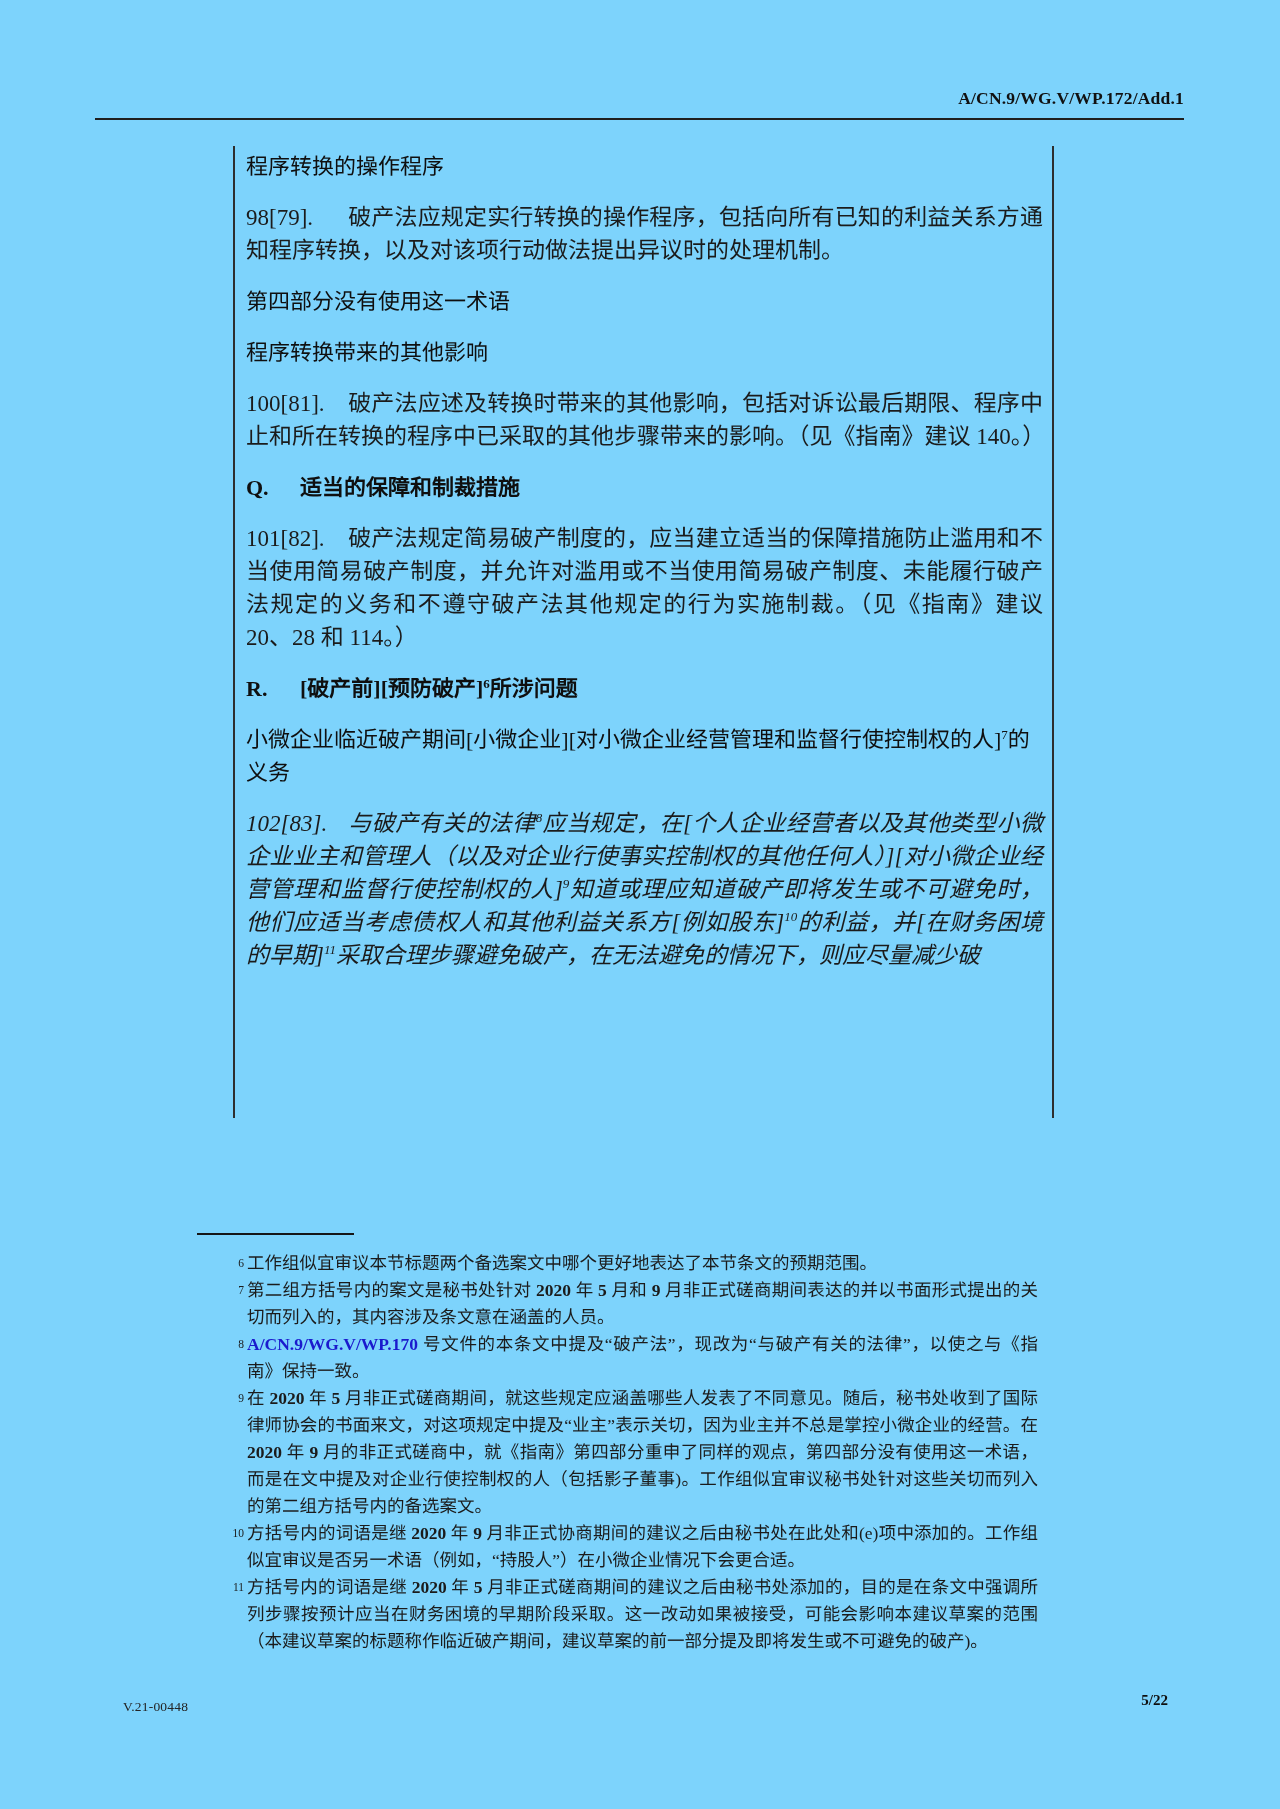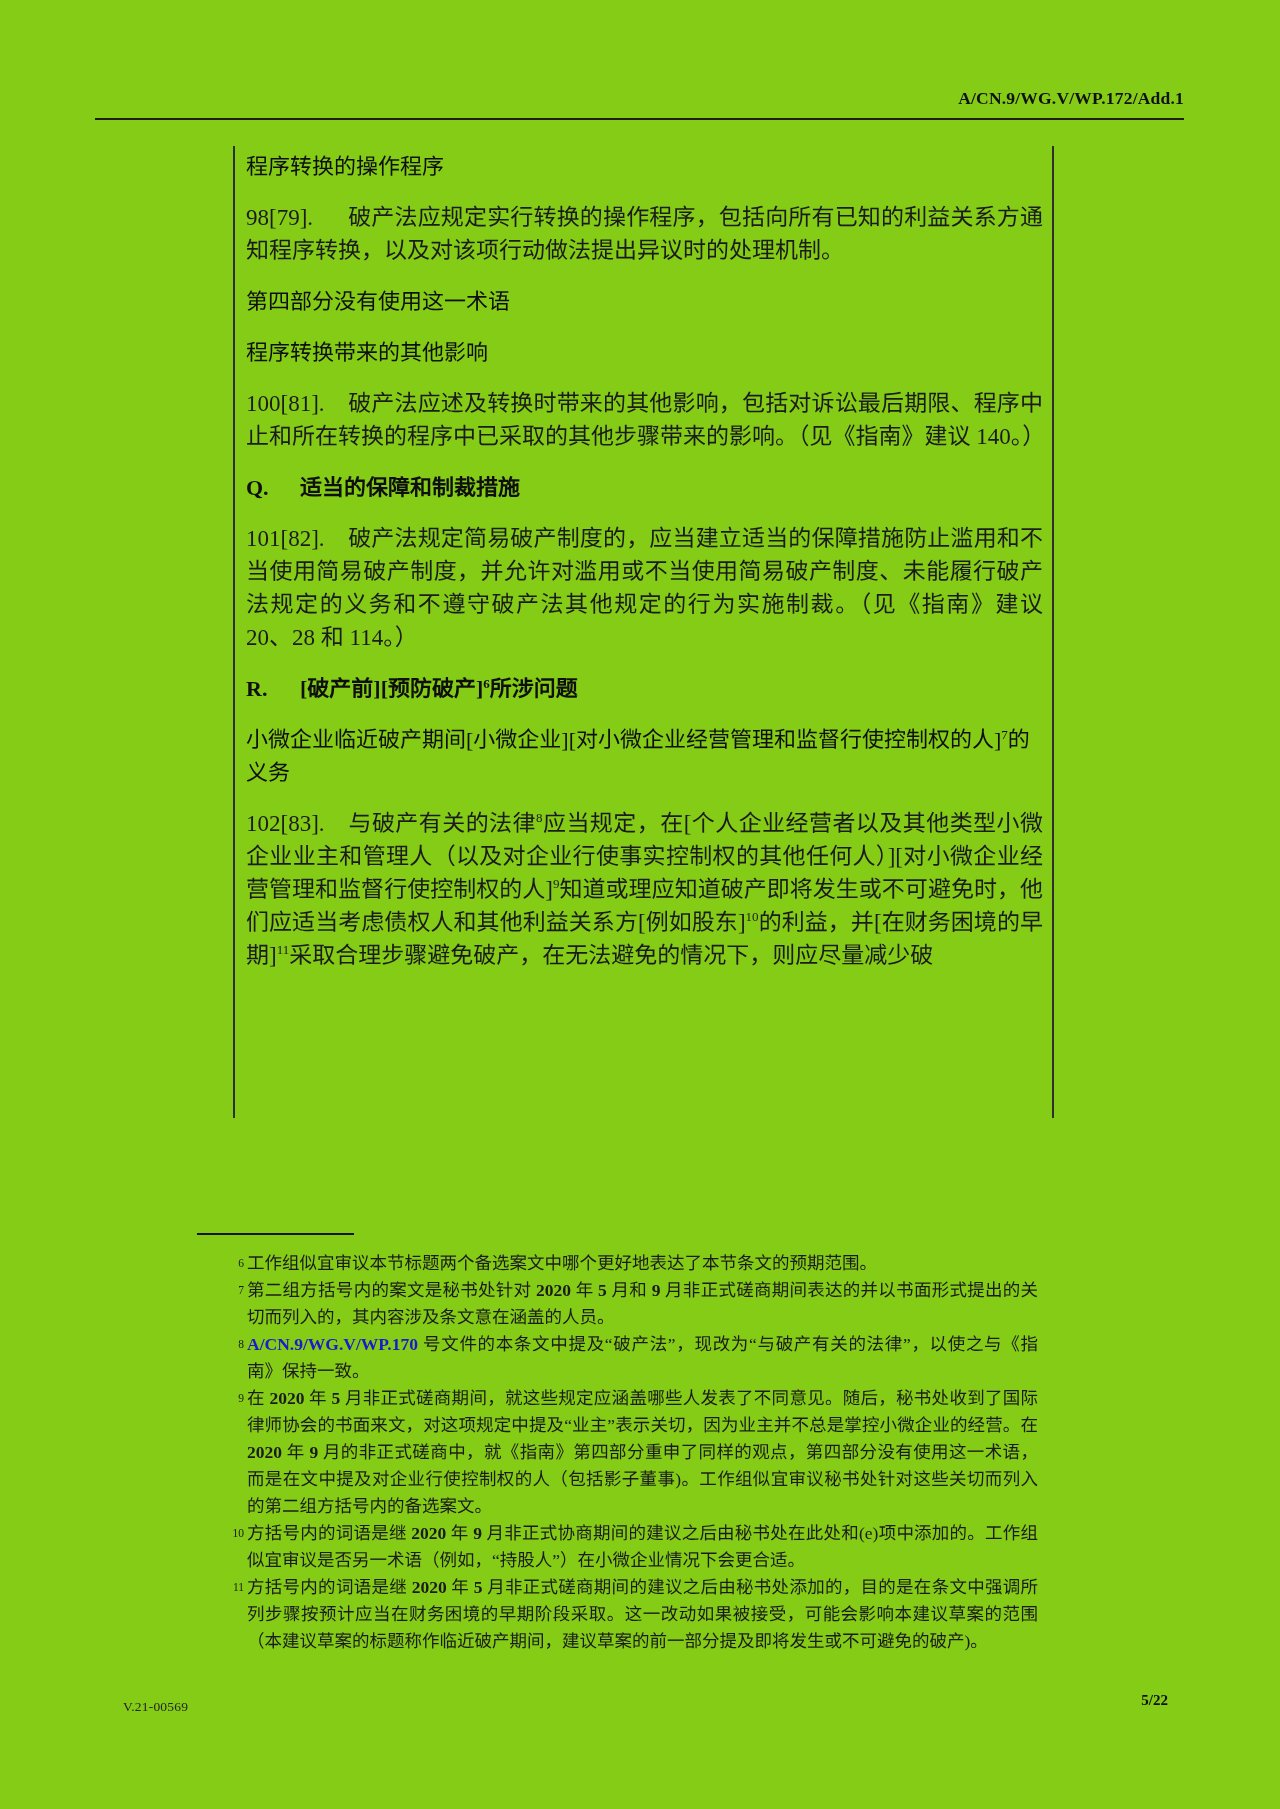--- a/index.html
+++ b/index.html
@@ -1,20 +1,20 @@
 <!DOCTYPE html>
 <html lang="zh-CN"><head>
 <meta charset="utf-8">
 <style>
   html,body { margin:0; padding:0; background:#e8e8e8; }
   .page {
     position:relative;
     width:1280px; height:1809px;
     margin:0 auto;
-    background:#84cc16;
+    background:#7dd3fc;
     font-family:"Liberation Serif","DejaVu Serif",serif;
     color:#1b1b1b;
     overflow:hidden;
   }
   .doc-symbol {
     position:absolute; top:88px; right:96px;
     font-size:17.5px; font-weight:700; letter-spacing:0.2px;
     color:#111;
   }
   .header-rule {
@@ -26,21 +26,21 @@
     background:#2e2e2e;
   }
   .rev-bar.left  { left:233px; }
   .rev-bar.right { left:1052px; }
 
   .body {
     position:absolute; top:150px; left:246px; width:797px;
     font-size:23px; line-height:33px; text-align:justify;
   }
   .body > div { margin:0 0 18px 0; }
-  .body > div:last-child { margin-bottom:0; }
+  .body > div:last-child { margin-bottom:0;font-style:italic; }
 
   .runhead { font-weight:400; font-size:22px; text-align:left; color:#0f0f0f; }
   .sectionhead { font-weight:700; font-size:22px; text-align:left; color:#0f0f0f; }
   .sectionhead .letter { display:inline-block; width:54px; }
 
   .para { }
   .para .pnum { display:inline-block; width:102px; }
 
   sup.fnref {
     font-size:13px; vertical-align:super; line-height:0;
@@ -98,15 +98,15 @@
   <div class="fn-sep"></div>
   <div class="footnotes" id="doc-footnotes">
       <div class="footnote"><span class="fn-num">6</span><span class="run">工作组似宜审议本节标题两个备选案文中哪个更好地表达了本节条文的预期范围。</span></div>
       <div class="footnote"><span class="fn-num">7</span><span class="run">第二组方括号内的案文是秘书处针对 </span><span class="b">2020</span><span class="run"> 年 </span><span class="b">5</span><span class="run"> 月和 </span><span class="b">9</span><span class="run"> 月非正式磋商期间表达的并以书面形式提出的关切而列入的，其内容涉及条文意在涵盖的人员。</span></div>
       <div class="footnote"><span class="fn-num">8</span><a class="doclink" href="#" style="color: rgb(26, 26, 205);">A/CN.9/WG.V/WP.170</a><span class="run"> 号文件的本条文中提及“破产法”，现改为“与破产有关的法律”，以使之与《指南》保持一致。</span></div>
       <div class="footnote"><span class="fn-num">9</span><span class="run">在 </span><span class="b">2020</span><span class="run"> 年 </span><span class="b">5</span><span class="run"> 月非正式磋商期间，就这些规定应涵盖哪些人发表了不同意见。随后，秘书处收到了国际律师协会的书面来文，对这项规定中提及“业主”表示关切，因为业主并不总是掌控小微企业的经营。在 </span><span class="b">2020</span><span class="run"> 年 </span><span class="b">9</span><span class="run"> 月的非正式磋商中，就《指南》第四部分重申了同样的观点，第四部分没有使用这一术语，而是在文中提及对企业行使控制权的人（包括影子董事)。工作组似宜审议秘书处针对这些关切而列入的第二组方括号内的备选案文。</span></div>
       <div class="footnote"><span class="fn-num">10</span><span class="run">方括号内的词语是继 </span><span class="b">2020</span><span class="run"> 年 </span><span class="b">9</span><span class="run"> 月非正式协商期间的建议之后由秘书处在此处和(e)项中添加的。工作组似宜审议是否另一术语（例如，“持股人”）在小微企业情况下会更合适。</span></div>
       <div class="footnote"><span class="fn-num">11</span><span class="run">方括号内的词语是继 </span><span class="b">2020</span><span class="run"> 年 </span><span class="b">5</span><span class="run"> 月非正式磋商期间的建议之后由秘书处添加的，目的是在条文中强调所列步骤按预计应当在财务困境的早期阶段采取。这一改动如果被接受，可能会影响本建议草案的范围（本建议草案的标题称作临近破产期间，建议草案的前一部分提及即将发生或不可避免的破产)。</span></div>
     </div>
 
-  <div class="job-number">V.21-00569</div>
+  <div class="job-number">V.21-00448</div>
   <div class="page-number">5/22</div>
 </div>
 
 </body></html>

